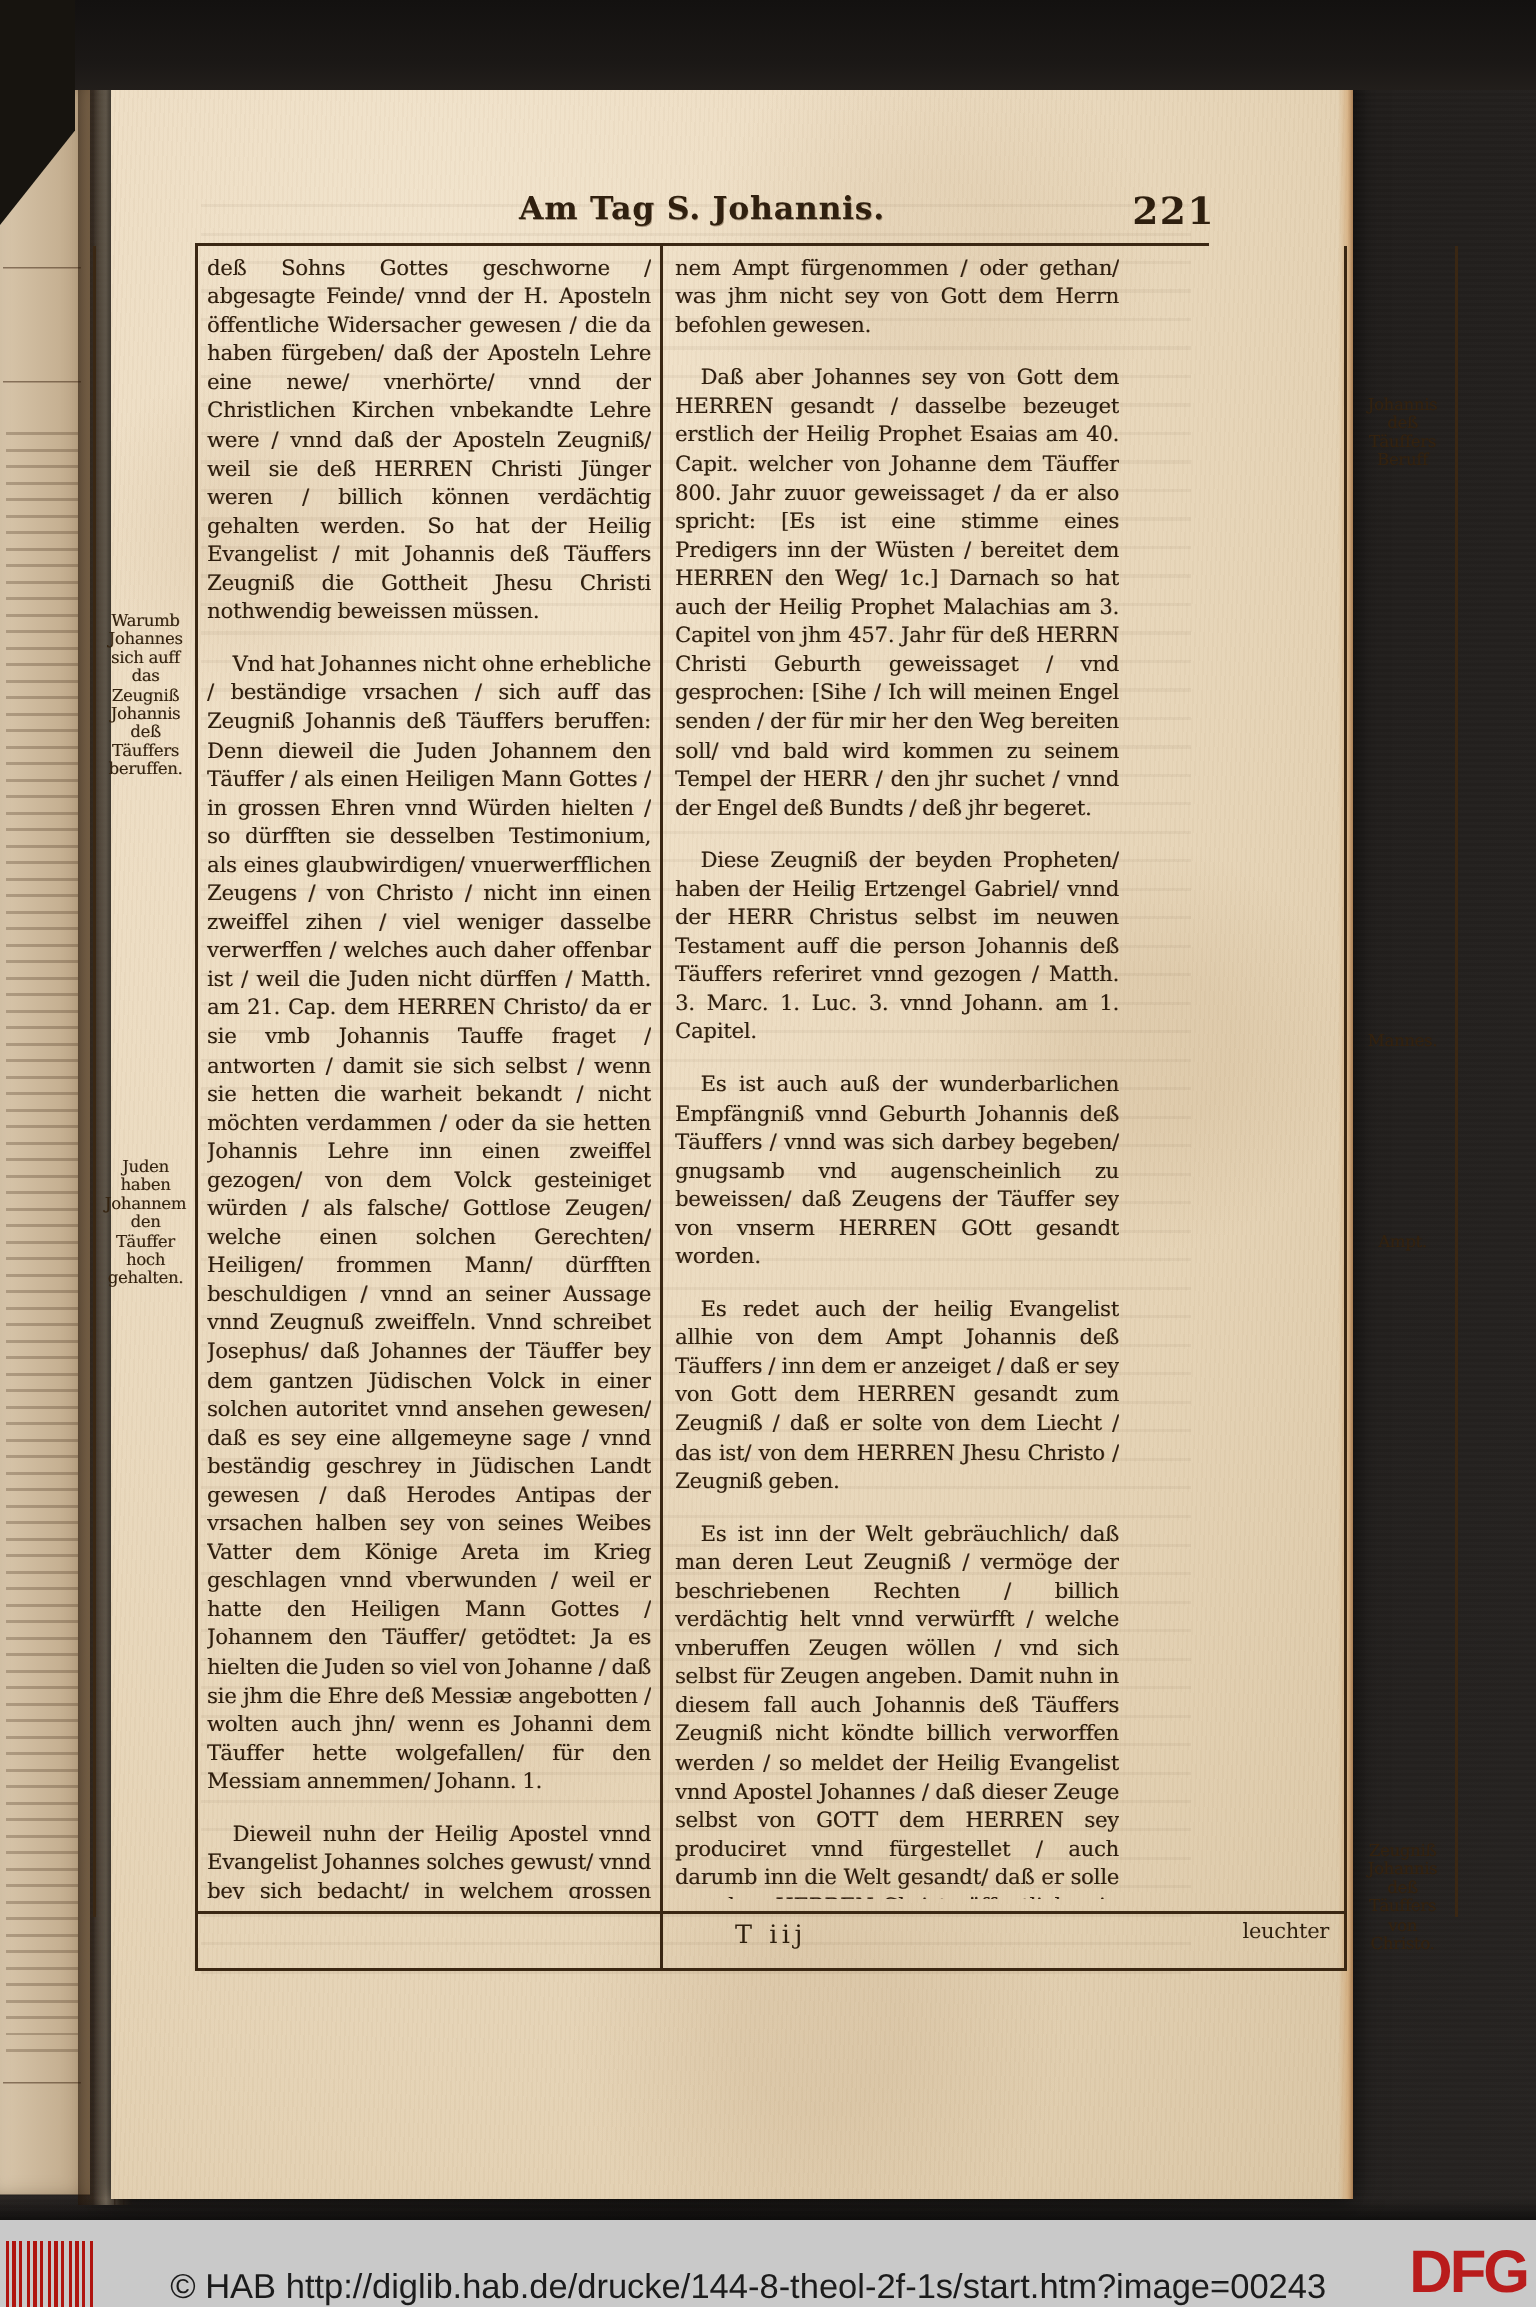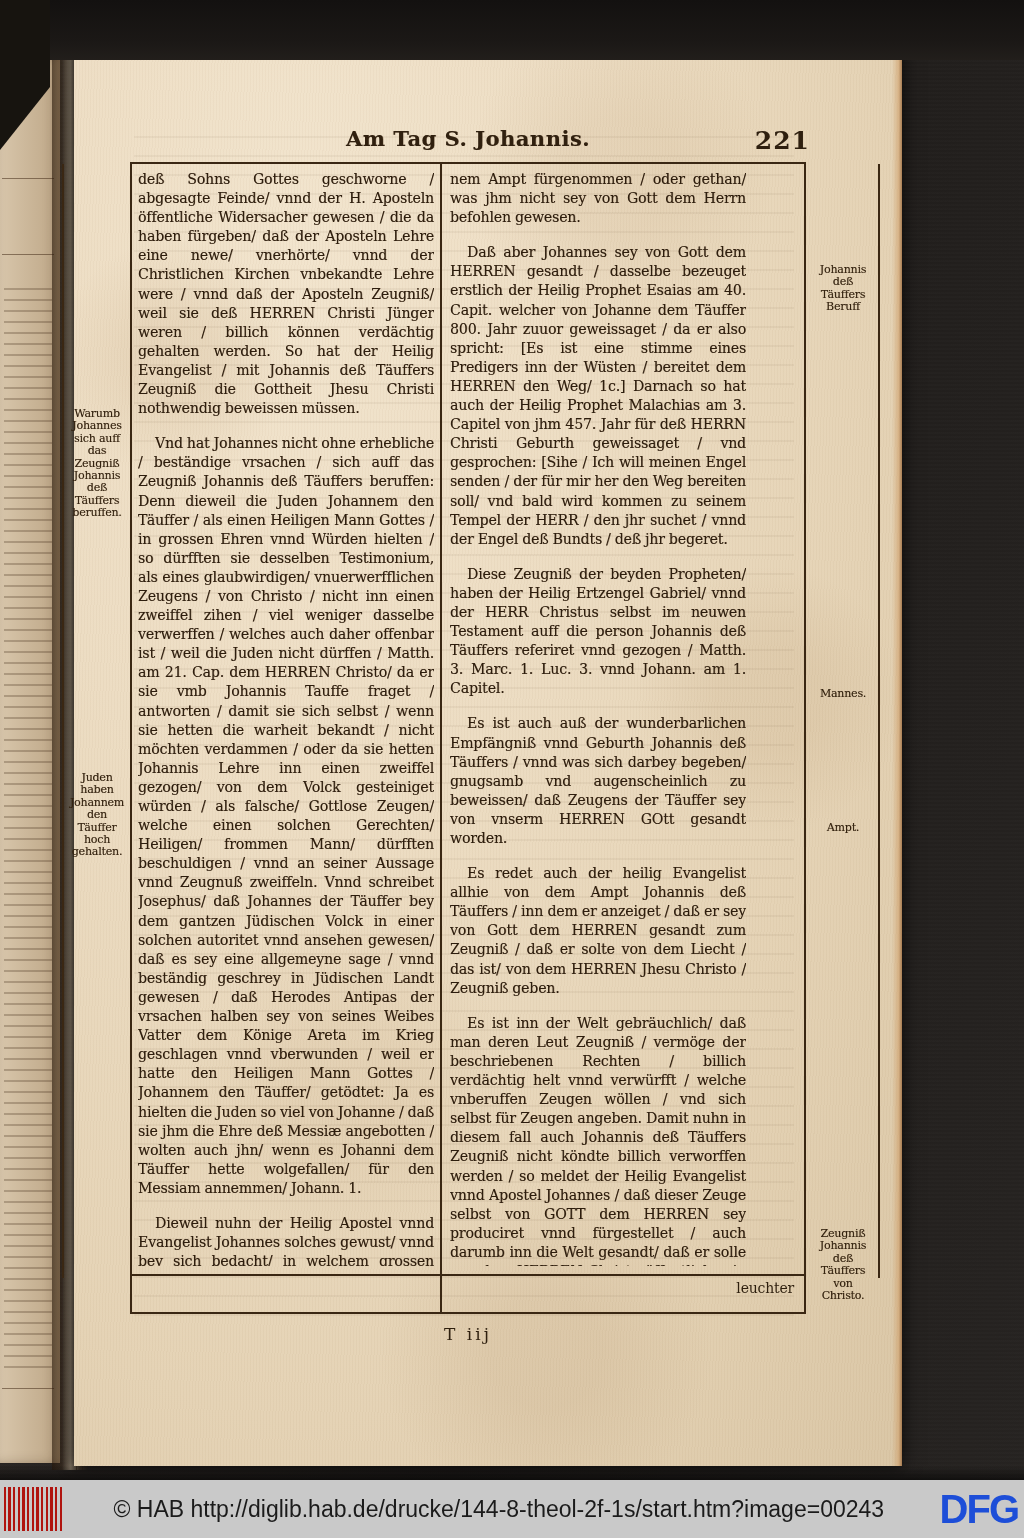--- a/index.html
+++ b/index.html
@@ -166,21 +166,21 @@
     position:absolute;
     left:0; top:32px;
     width:676px; height:2px;
     background:#3a2713;
   }
 
   
   .block{
     position:absolute;
     left:0; top:34px;
-    width:676px;
+    width:768px;
     height:1150px;
     border-left:2px solid #3a2713;
     border-right:2px solid #3a2713;
     border-bottom:2px solid #3a2713;
     box-sizing:border-box;
     text-decoration:underline;
   }
   .col-divider{
     position:absolute;
     left:308px; top:0; bottom:0;
@@ -253,21 +253,20 @@
     height:26px;
   }
   .signature{
     position:absolute;
     left:0; right:0;
     text-align:center;
     font-family:"DejaVu Serif", serif;
     font-size:17px;
     color:#2e1f0e;
     letter-spacing:3px;
-    margin-top:44px;
   }
   .catchword{
     position:absolute;
     right:4px;
     font-family:"DejaVu Serif", serif;
     font-size:14px;
     color:#2e1f0e;
     letter-spacing:-.2px;
   }
 
@@ -284,21 +283,21 @@
   }
 
   
   .credit-bar{
     position:absolute;
     left:0; bottom:0;
     width:1024px;
     height:58px;
     background:#c9c9c9;
     display:flex;
-    align-items:center;
+    align-items:flex-end;
   }
   .credit-barcode{
     width:58px; height:44px;
     margin-left:4px;
     flex:0 0 auto;
     background: repeating-linear-gradient(90deg,
       #b0140f 0 2px, #c9c9c9 2px 4px, #b0140f 4px 7px, #c9c9c9 7px 9px,
       #b0140f 9px 11px, #c9c9c9 11px 14px);
   }
   .credit-text{
@@ -309,21 +308,21 @@
     color:#1b1b1b;
     white-space:nowrap;
     padding-right:4px;
   }
   .credit-dfg{
     flex:0 0 auto;
     font-family:"Liberation Sans", sans-serif;
     font-weight:700;
     font-size:40px;
     letter-spacing:-2px;
-    color:#1d4ed8;
+    color:#b91c1c;
     padding-right:6px;
   }
   .bar-top-shadow{
     position:absolute;
     left:0; bottom:58px; width:1024px; height:14px;
     background: linear-gradient(180deg, rgba(0,0,0,0) 0%, rgba(0,0,0,.55) 100%);
   }
 </style>
 </head>
 <body>

